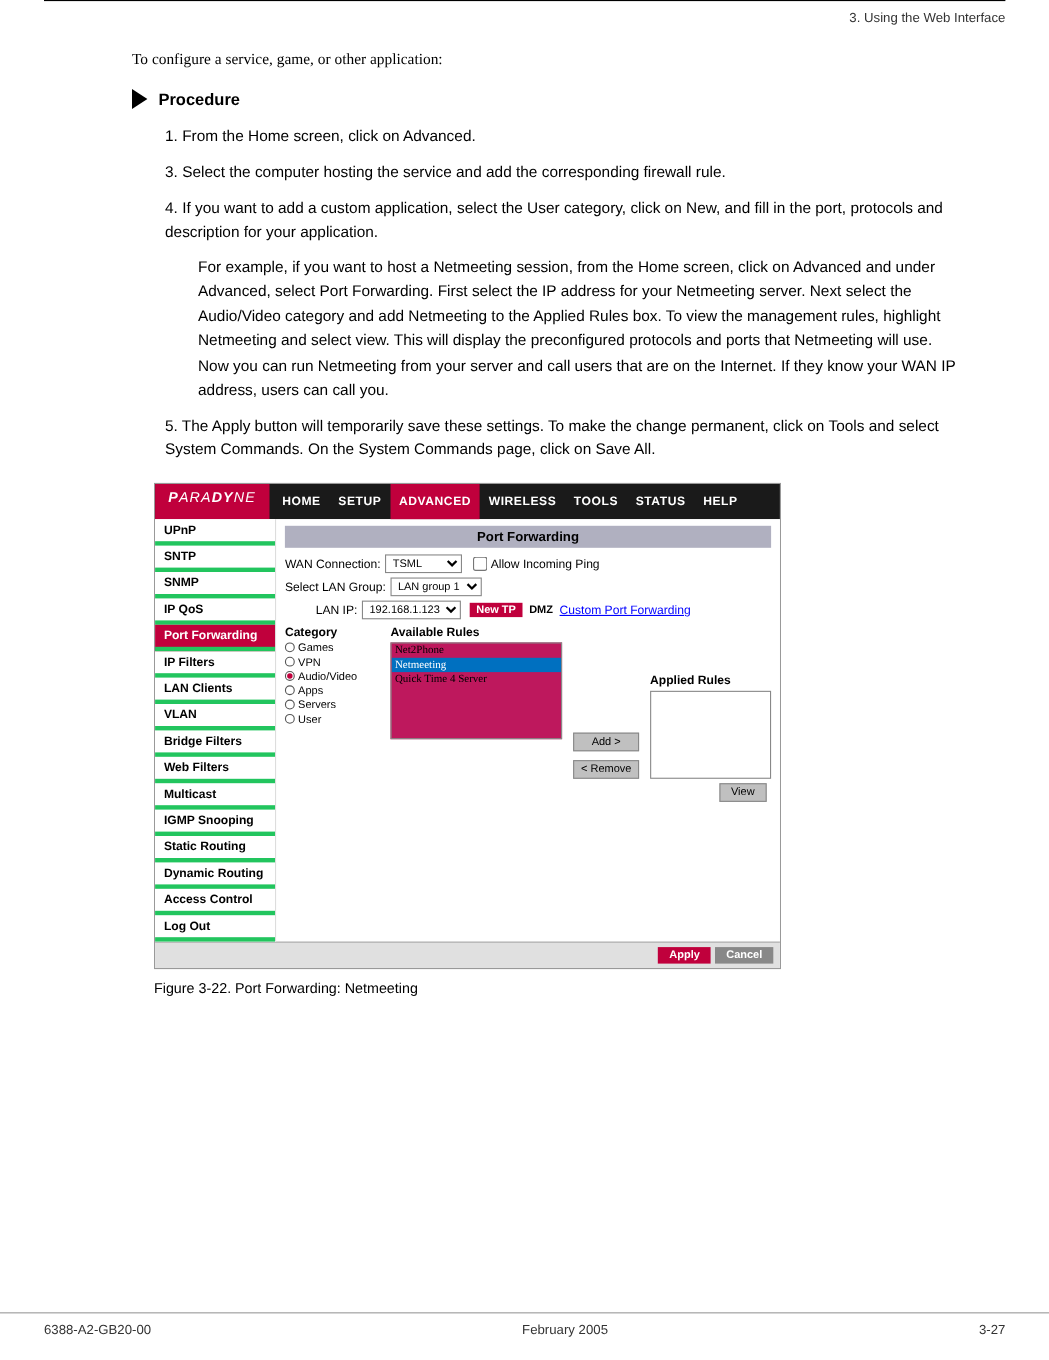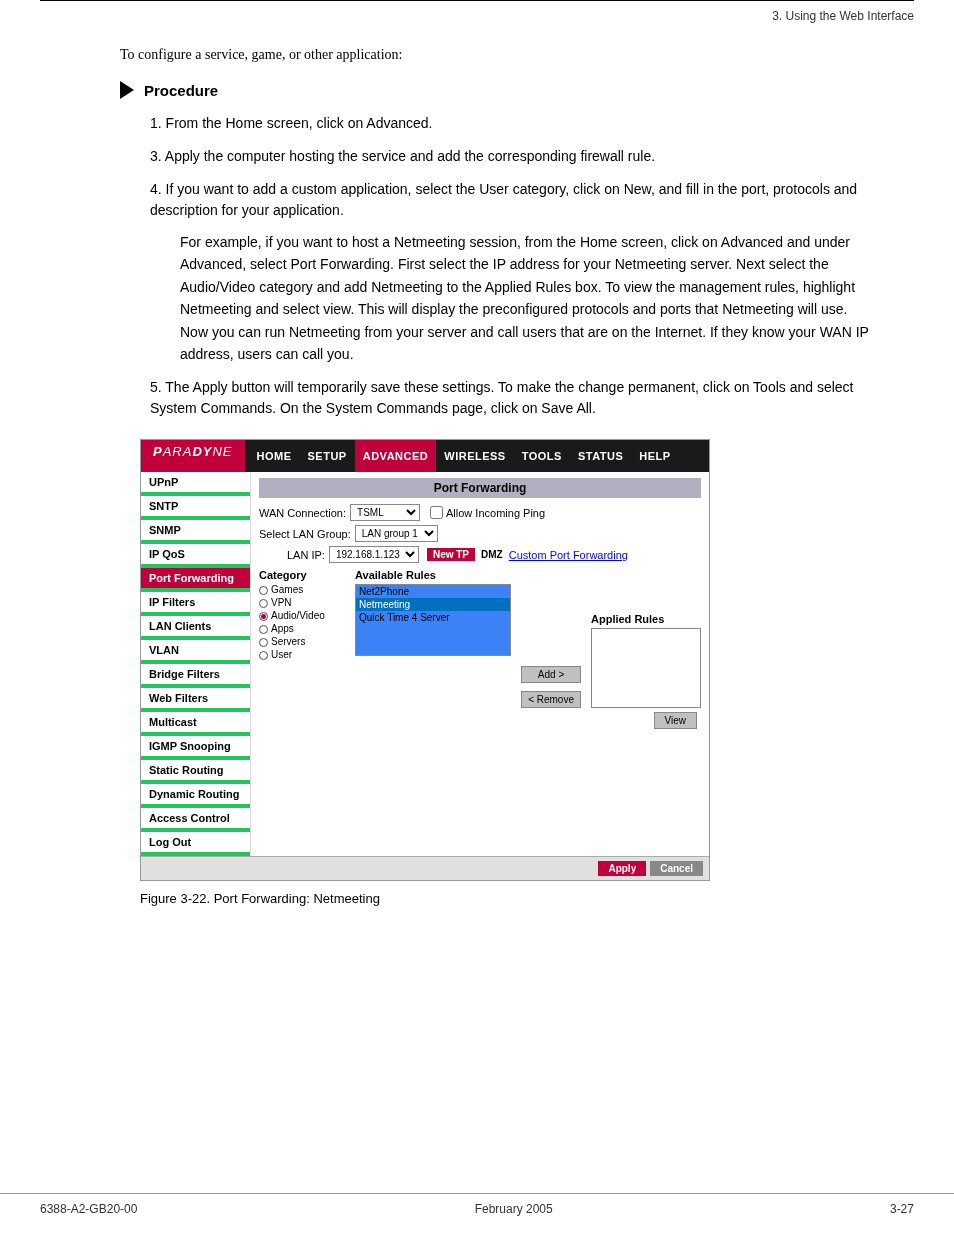--- a/index.html
+++ b/index.html
@@ -235,21 +235,21 @@
       margin-bottom: 3px;
     }
     .category-list {
       list-style: none;
       padding: 0;
     }
     .category-list li {
       margin-bottom: 2px;
       font-size: 10px;
       display: flex;
-      align-items: flex-end;
+      align-items: flex-start;
       gap: 3px;
     }
     .radio-dot {
       width: 9px;
       height: 9px;
       border: 1px solid #555;
       border-radius: 50%;
       display: inline-block;
       position: relative;
     }
@@ -267,24 +267,25 @@
     .available-section {
       flex: 1;
     }
     .avail-title {
       font-size: 11px;
       font-weight: bold;
       margin-bottom: 3px;
     }
     .avail-list {
       border: 1px solid #888;
-      height: 72px;
+      height: 88px;
       overflow: hidden;
-      background: #3b82f6;
-      font-size: 10px;
+      background: #be185d;
+      font-size: 10px;
+      font-family: Liberation Serif, serif;
     }
     .avail-item {
       padding: 1px 3px;
       cursor: pointer;
     }
     .avail-item.selected {
       background: #0070c0;
       color: #fff;
     }
 
@@ -401,21 +402,21 @@
   <div class="procedure-heading">
     <span class="procedure-arrow"></span>
     <span class="procedure-heading-text">Procedure</span>
   </div>
 
   <ol class="steps-list">
     <li data-num="1">
       <span>From the Home screen, click on Advanced.</span>
     </li>
     <li data-num="3">
-      <span>Apply the computer hosting the service and add the corresponding firewall rule.</span>
+      <span>Select the computer hosting the service and add the corresponding firewall rule.</span>
     </li>
     <li data-num="4">
       <span>If you want to add a custom application, select the User category, click on New, and fill in the port, protocols and description for your application.</span>
       <p class="sub-para">For example, if you want to host a Netmeeting session, from the Home screen, click on Advanced and under Advanced, select Port Forwarding. First select the IP address for your Netmeeting server. Next select the Audio/Video category and add Netmeeting to the Applied Rules box. To view the management rules, highlight Netmeeting and select view. This will display the preconfigured protocols and ports that Netmeeting will use.  Now you can run Netmeeting from your server and call users that are on the Internet. If they know your WAN IP address, users can call you.</p>
     </li>
     <li data-num="5">
       <span>The Apply button will temporarily save these settings. To make the change permanent, click on Tools and select System Commands. On the System Commands page, click on Save All.</span>
     </li>
   </ol>
 

